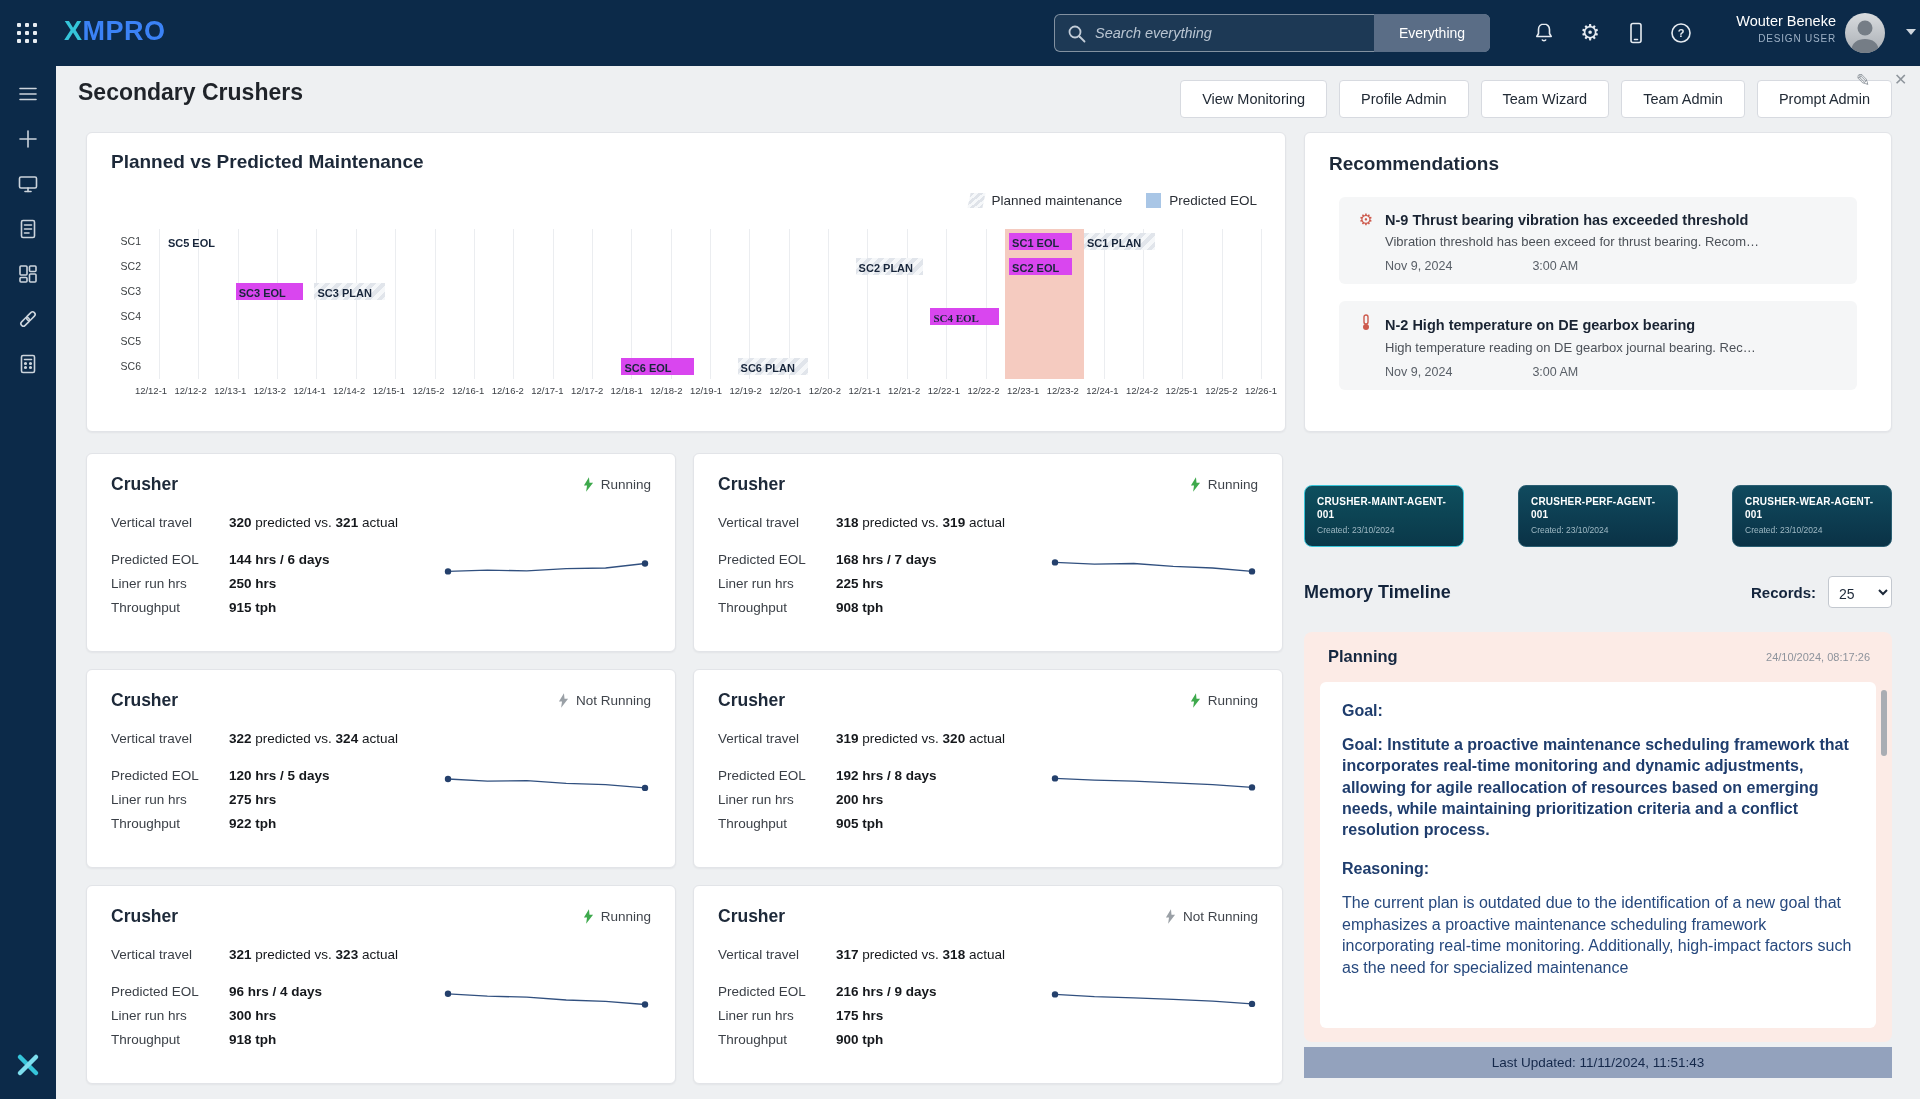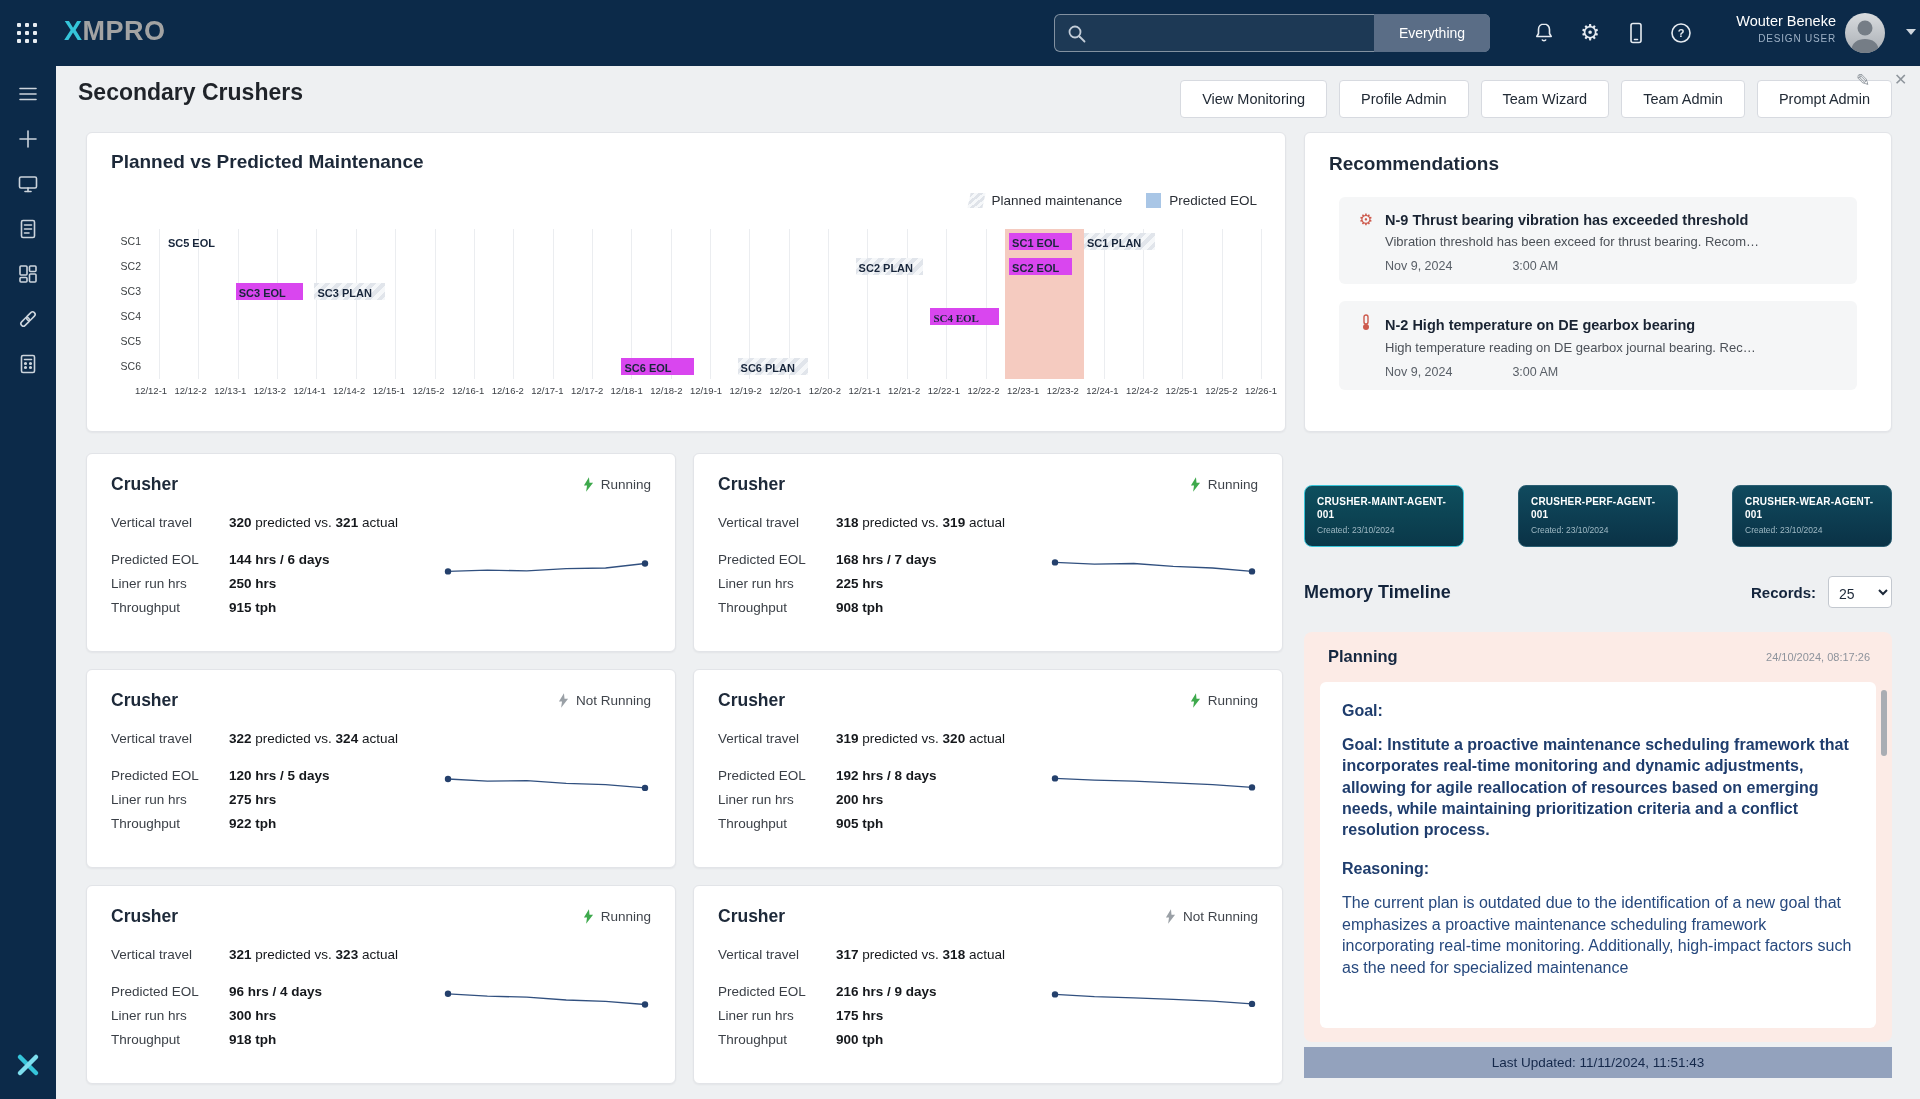--- a/index.html
+++ b/index.html
@@ -2,21 +2,21 @@
 <html><head>
 <meta charset="utf-8">
 <style>
   *{margin:0;padding:0;box-sizing:border-box}
   html,body{width:1920px;height:1099px;overflow:hidden;background:#eef0f2;font-family:"Liberation Sans",sans-serif}
   body{position:relative}
 
   
   #topbar{position:absolute;top:0;left:0;right:0;height:66px;background:#0c2a49;z-index:20}
   #apps-icon{position:absolute;left:16px;top:22px;width:22px;height:22px;cursor:pointer}
-  #logo{position:absolute;left:64px;top:16px;font-size:27px;font-weight:800;color:#a3a3a3;letter-spacing:.5px}
+  #logo{position:absolute;left:64px;top:16px;font-size:27px;font-weight:800;color:#3b82f6;letter-spacing:.5px}
   #logo::first-letter{color:#35c5da}
   #searchbox{position:absolute;left:1054px;top:14px;width:436px;height:38px;background:rgba(255,255,255,.07);border:1px solid rgba(255,255,255,.45);border-radius:6px}
   #search-icon{position:absolute;left:11px;top:8px}
   #search-input{position:absolute;left:40px;top:1px;width:270px;height:34px;background:transparent;border:none;outline:none;color:#dfe6ee;font-size:14.5px;font-style:italic;font-family:"Liberation Sans",sans-serif}
   #search-input::placeholder{color:#b9c5d2}
   #search-scope{position:absolute;right:-1px;top:-1px;height:38px;width:116px;background:#5a6d86;border:none;border-radius:0 6px 6px 0;color:#fff;font-size:14px;display:flex;align-items:center;justify-content:center;cursor:pointer}
   .tb-icon{position:absolute;top:20px;width:26px;height:26px;color:#e6ebf1;display:flex;align-items:center;justify-content:center;cursor:pointer}
   #bell-icon{left:1531px}
   #gear-icon{left:1577px;font-size:22px;line-height:26px}
   #mobile-icon{left:1623px}
@@ -82,21 +82,21 @@
   .sparkline{position:absolute;right:26px;top:96px;width:205px;height:36px}
 
   
   #recs{left:1304px;top:132px;width:588px;height:300px;padding:20px 24px}
   #recs-title{font-size:19px;font-weight:700;color:#1d2939;margin-bottom:22px}
   .rec-item{background:#f5f6f7;border-radius:6px;padding:13px 16px 11px 18px;margin:0 10px 17px 10px}
   .rec-head{display:flex;align-items:center;gap:10px}
   .rec-icon{color:#cd5a4d;font-size:16px;width:18px;text-align:center;flex:0 0 18px}
   .rec-title{font-size:14.5px;font-weight:700;color:#1a2433}
   .rec-desc{font-size:13px;color:#4c5158;margin:5px 0 10px 28px;white-space:nowrap;overflow:hidden;text-overflow:ellipsis;max-width:440px}
-  .rec-meta{display:flex;gap:60px;font-size:12.5px;color:#5a6068;margin-left:28px}
+  .rec-meta{display:flex;gap:80px;font-size:12.5px;color:#5a6068;margin-left:28px}
 
   
   #agents{position:absolute;left:1304px;top:485px;width:588px;display:flex;justify-content:space-between;gap:16px}
   .agent-chip{width:160px;height:62px;border-radius:8px;background:linear-gradient(180deg,#104a5e,#0a3246);border:1px solid #2a5e72;padding:9px 12px;color:#fff;cursor:pointer}
   .agent-chip.active{border-color:#38c4d8;background:linear-gradient(180deg,#0e4f5e,#0a3849)}
   .agent-name{font-size:10px;font-weight:700;letter-spacing:.2px;line-height:1.3}
   .agent-created{font-size:8.5px;color:#9fb9c4;margin-top:4px}
 
   
   #mem-head{position:absolute;left:1304px;top:576px;width:588px;display:flex;justify-content:space-between;align-items:center}
@@ -132,20 +132,21 @@
         <rect x="17" y="17" width="4" height="4" rx="1"></rect>
     </g>
   </svg>
   <div id="logo">XMPRO</div>
 
   <div id="searchbox">
     <svg id="search-icon" width="22" height="22" viewBox="0 0 22 22">
       <circle cx="9" cy="9" r="5.5" fill="none" stroke="#c3cdd8" stroke-width="1.8"></circle>
       <line x1="13.5" y1="13.5" x2="18.5" y2="18.5" stroke="#c3cdd8" stroke-width="1.8" stroke-linecap="round"></line>
     </svg>
+    <input id="search-input" type="text" placeholder="Search everything" style="">
     <button id="search-scope">Everything</button>
   </div>
 
   <div class="tb-icon" id="bell-icon">
     <svg width="22" height="24" viewBox="0 0 22 24" fill="none" stroke="#e6ebf1" stroke-width="1.6" stroke-linejoin="round">
       <path d="M11 3 C7.7 3 5.5 5.4 5.5 8.4 V12.5 L3.8 15.5 H18.2 L16.5 12.5 V8.4 C16.5 5.4 14.3 3 11 3 Z"></path>
       <path d="M9 18.5 a2.2 2.2 0 0 0 4 0"></path>
     </svg>
   </div>
   <div class="tb-icon" id="gear-icon">⚙</div>

